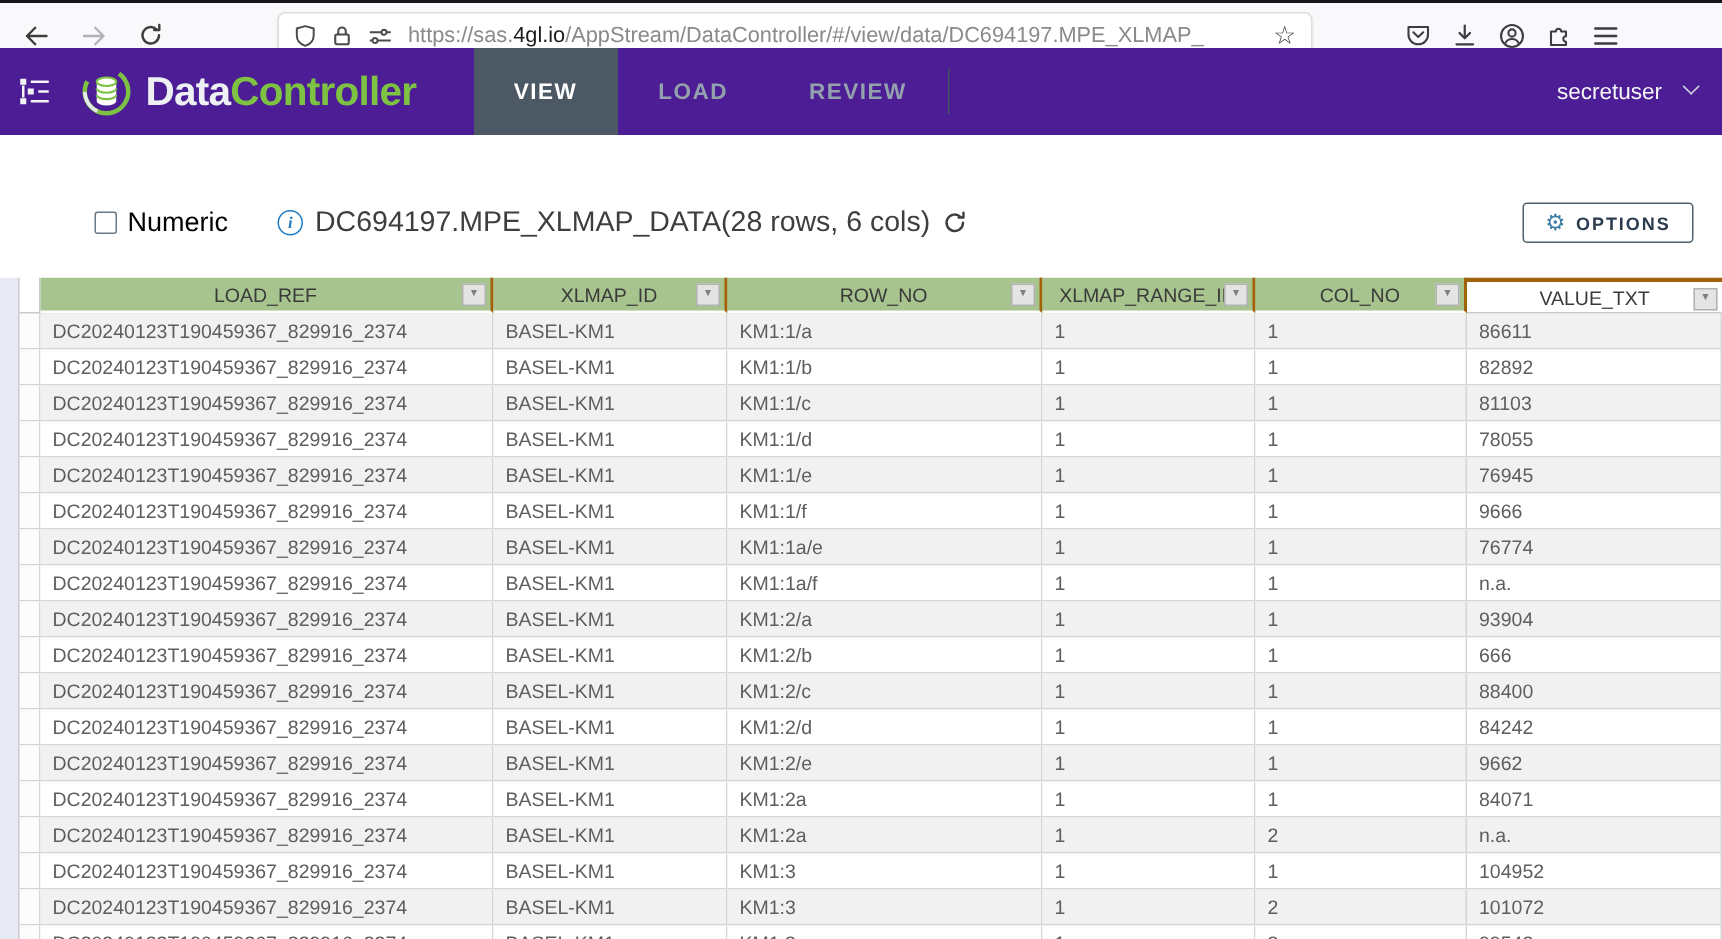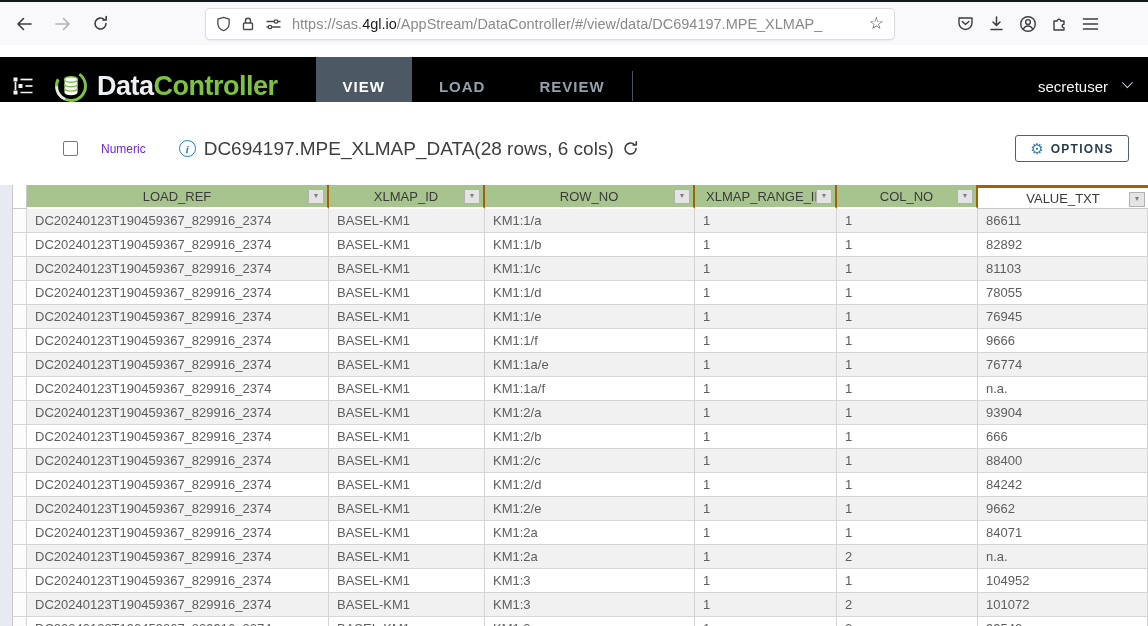--- a/index.html
+++ b/index.html
@@ -9,30 +9,30 @@
   svg { display:block; }
 
   
   .chrome { position:absolute; top:0; left:0; width:1148px; height:45px;
             background:#f9f9fb; border-top:2px solid #14171a; display:flex; align-items:center; }
   .nav-ic { width:30px; height:30px; display:flex; align-items:center; justify-content:center;
             border-radius:4px; color:#3e3e3e; flex:0 0 auto; }
   .nav-ic.back { margin-left:9px; }
   .nav-ic.fwd { margin-left:8px; color:#b3b3b6; }
   .nav-ic.rel { margin-left:8px; }
-  .urlbar { margin-left:90px; width:690px; height:32px; background:#ffffff; border:1px solid #ddddde;
+  .urlbar { margin-left:70px; width:690px; height:32px; background:#ffffff; border:1px solid #ddddde;
             border-radius:5px; display:flex; align-items:center; padding:0 10px; box-shadow:0 1px 2px rgba(0,0,0,.06); }
   .urlbar .uic { color:#4a4a4f; margin-right:10px; flex:0 0 auto; }
   .url { flex:1; font-size:14.5px; color:#8a8a8e; white-space:nowrap; overflow:hidden; }
   .url .dom { color:#1b1b1d; }
   .star { color:#3e3e42; font-size:17px; margin-left:8px; flex:0 0 auto; }
   .chrome-right { display:flex; align-items:center; margin-left:62px; gap:14px; color:#3e3e42; }
 
   
-  .navbar { position:absolute; top:57px; left:0; width:1148px; height:58px; background:#000000;
+  .navbar { position:absolute; top:32px; left:0; width:1148px; height:58px; background:#4c1d95;
             display:flex; align-items:stretch; }
   .tree { align-self:center; margin-left:12px; color:#f2f4f6; }
   .brand { display:flex; align-items:center; margin-left:18px; cursor:pointer; }
   .brand .btxt { font-size:27px; font-weight:bold; letter-spacing:-0.5px; margin-left:8px; }
   .brand .b1 { color:#eef1f3; }
   .brand .b2 { color:#7dc242; }
   .tabs { display:flex; margin-left:38px; align-items:stretch; }
   .tab { display:flex; align-items:center; justify-content:center; padding:0 27px;
          font-size:15px; letter-spacing:1px; color:#93a1ad; cursor:pointer;font-weight:bold; }
   .tab.active { background:#4c5965; color:#ffffff; }
@@ -46,21 +46,21 @@
   .toolbar { position:absolute; top:102px; left:0; width:1148px; height:83px; background:#fff; }
   .toolbar-row { position:absolute; top:33px; left:48px; right:19px; display:flex; align-items:center; }
   .search { width:205px; height:26px; border:1px solid #919191; border-radius:2px; display:flex;
             align-items:center; background:#fff; padding:0 6px 0 8px; }
   .search input { border:none; outline:none; flex:1; font-size:13px; color:#444; min-width:0;
                   font-family:"Liberation Sans", sans-serif; }
   .search input::placeholder { color:#9b9b9b; }
   .search .mag { color:#6f6f6f; }
   .numeric { display:flex; align-items:center; margin-left:15px; }
   .cb { width:15px; height:15px; border:1.5px solid #6b7885; border-radius:2px; background:#fff; }
-  .numeric .nlabel { font-size:12px; color:#6d28d9; margin-left:23px; }
+  .numeric .nlabel { font-size:18px; color:#000000; margin-left:7px; }
   .titlegrp { display:flex; align-items:center; margin-left:33px; }
   .info { width:17px; height:17px; border-radius:50%; border:1.5px solid #1e7ac2; color:#1e7ac2;
           font-size:11px; font-weight:bold; font-family:"Liberation Serif", serif; font-style:italic;
           display:flex; align-items:center; justify-content:center; }
   .ptitle { font-size:19px; color:#3e3e3e; margin-left:8px; white-space:nowrap; }
   .refresh { margin-left:8px; color:#3e3e3e; }
   .options { margin-left:auto; height:27px; min-width:114px; background:#fff; border:1px solid #51606b;
              border-radius:3px; display:flex; align-items:center; justify-content:center; gap:7px;
              font-family:"Liberation Sans", sans-serif; cursor:pointer; }
   .options .gear { color:#3e7fa6; font-size:15px; line-height:1; }

